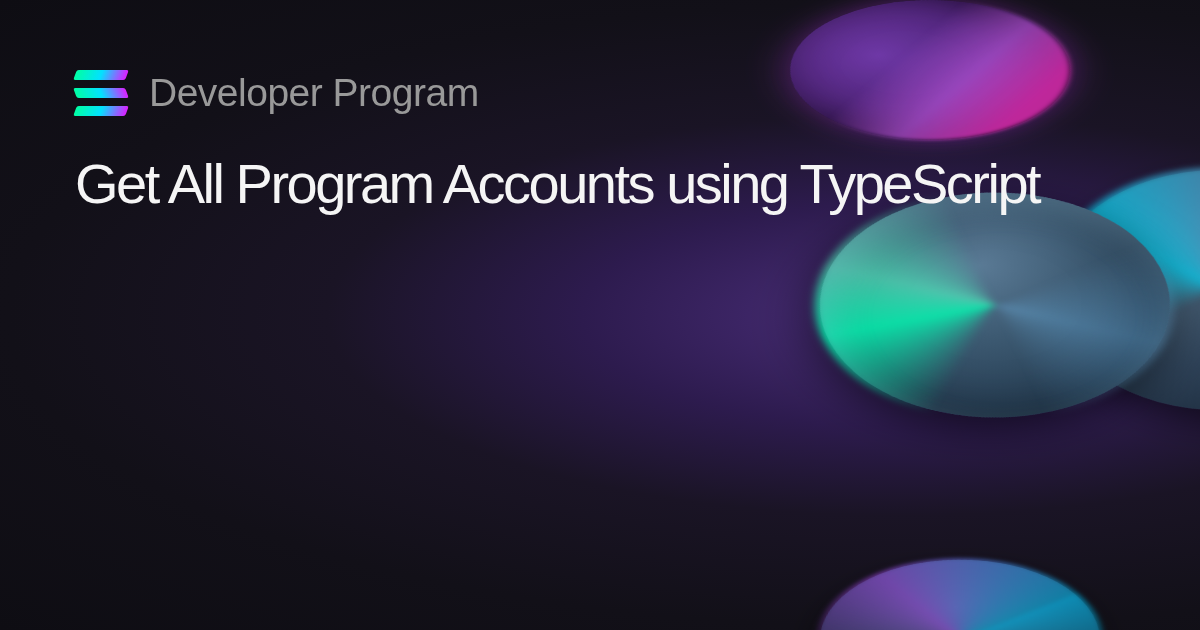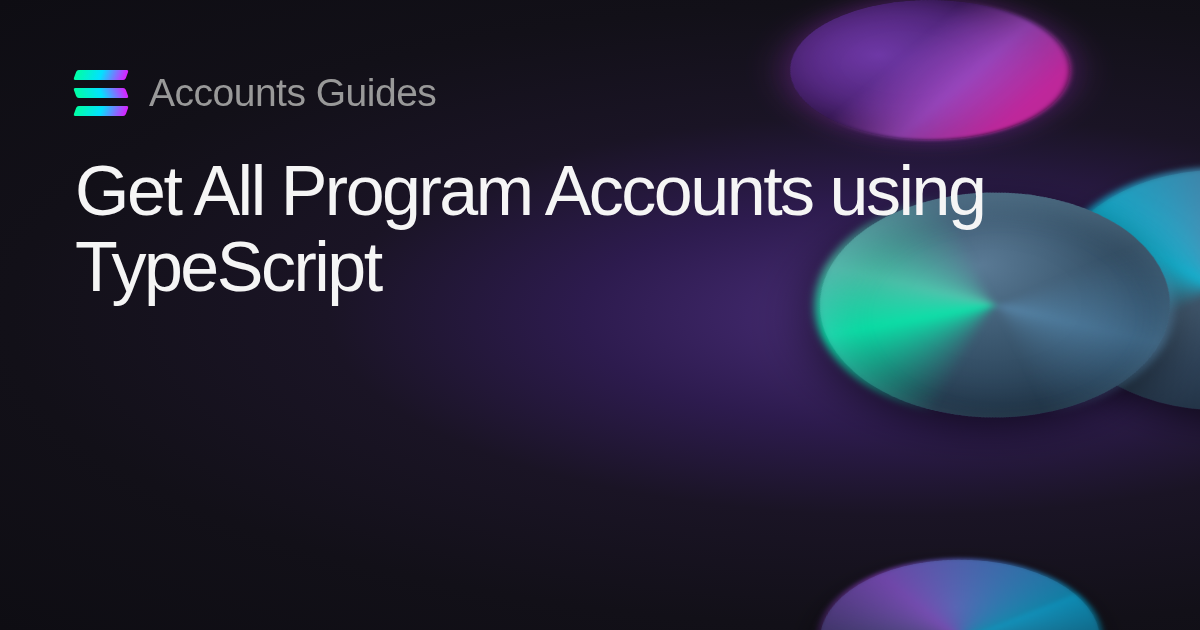--- a/index.html
+++ b/index.html
@@ -70,21 +70,21 @@
     }
     
     .category {
       font-size: 39px;
       font-weight: 400;
       color: #999999;
       letter-spacing: -0.5px;
     }
     
     .title {
-      font-size: 70px;
+      font-size: 56px;
       font-weight: 500;
       color: #f5f5f5;
       line-height: 1.08;
       letter-spacing: -2.5px;
     }
     
     .coins {
       position: absolute;
       right: 0;
       top: 0;
@@ -204,18 +204,18 @@
     <div class="coin coin-4"></div>
   </div>
 
   <div class="content">
     <div class="header">
       <div class="logo">
         <div class="logo-bar logo-bar-1"></div>
         <div class="logo-bar logo-bar-2"></div>
         <div class="logo-bar logo-bar-3"></div>
       </div>
-      <div class="category">Accounts Guides</div>
+      <div class="category">Developer Program</div>
     </div>
     <h1 class="title">Get All Program Accounts using TypeScript</h1>
   </div>
 
 </div>
 
 </body></html>

